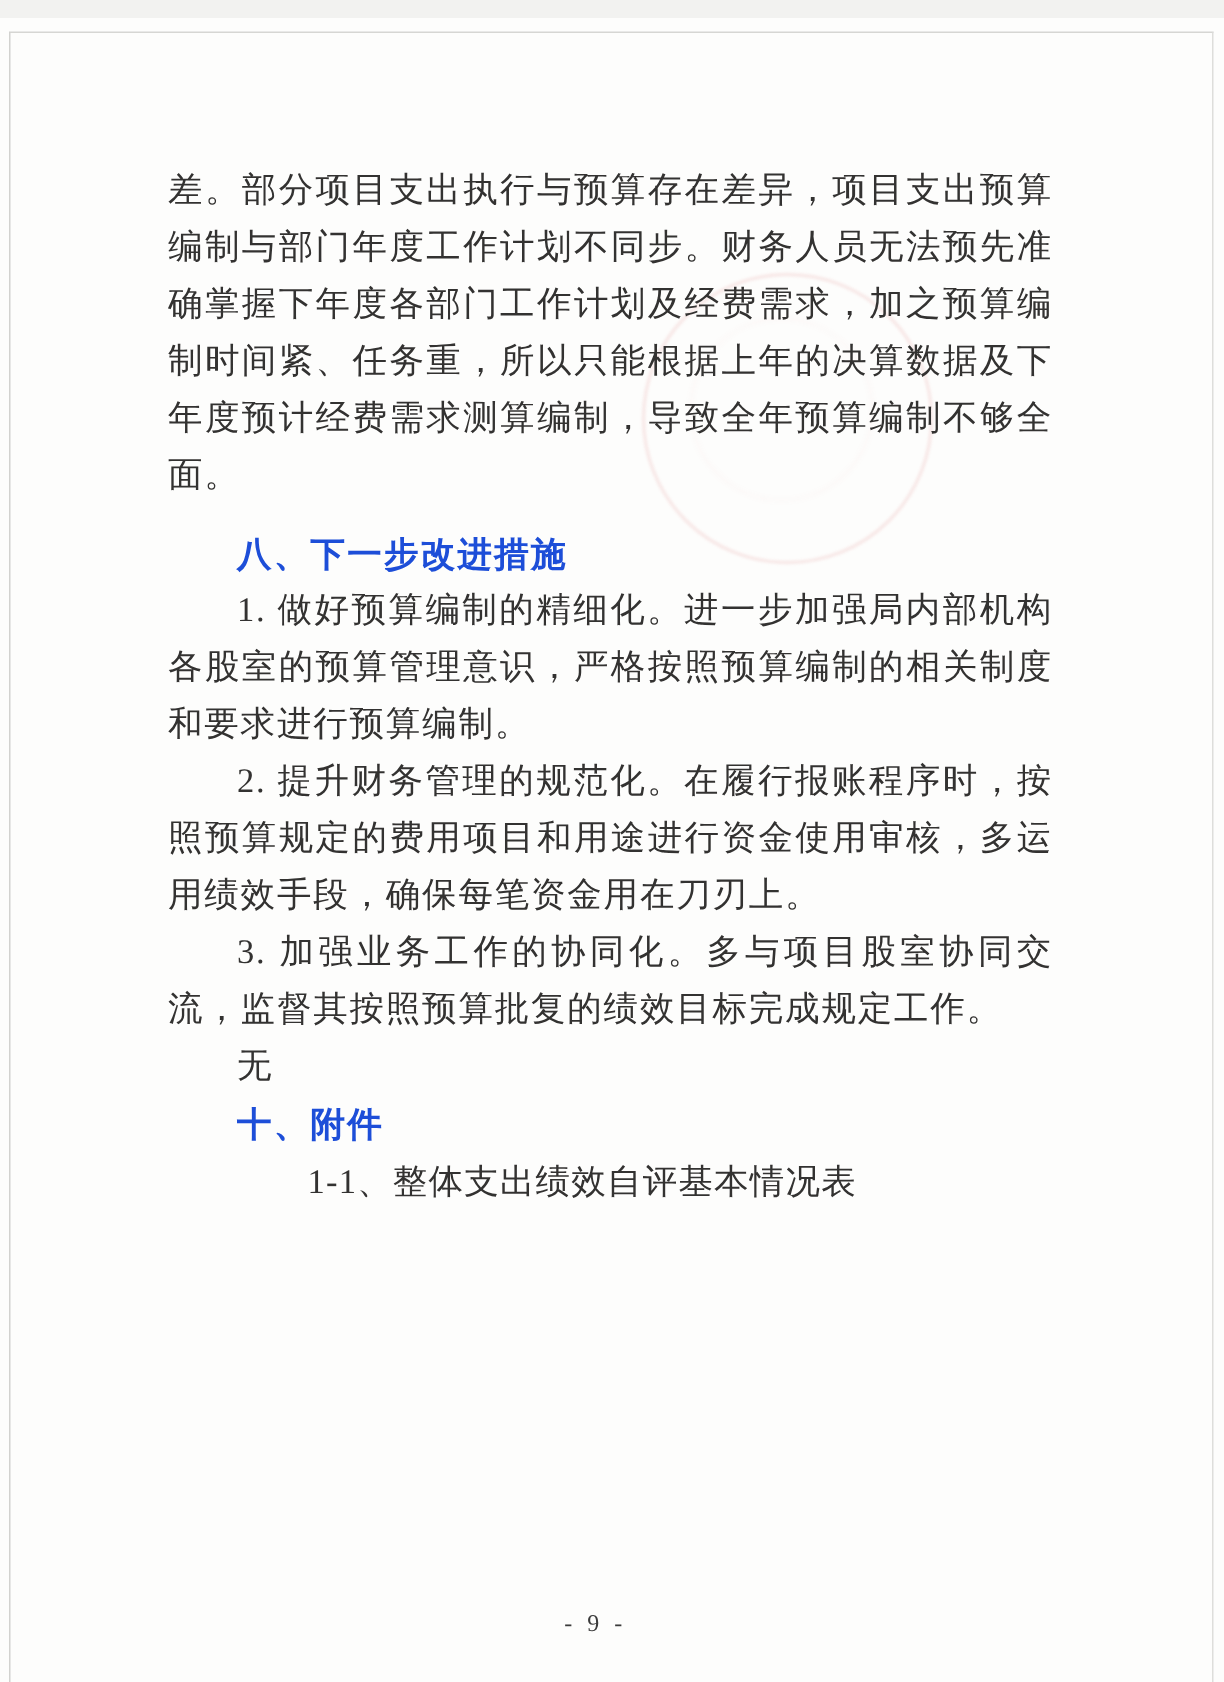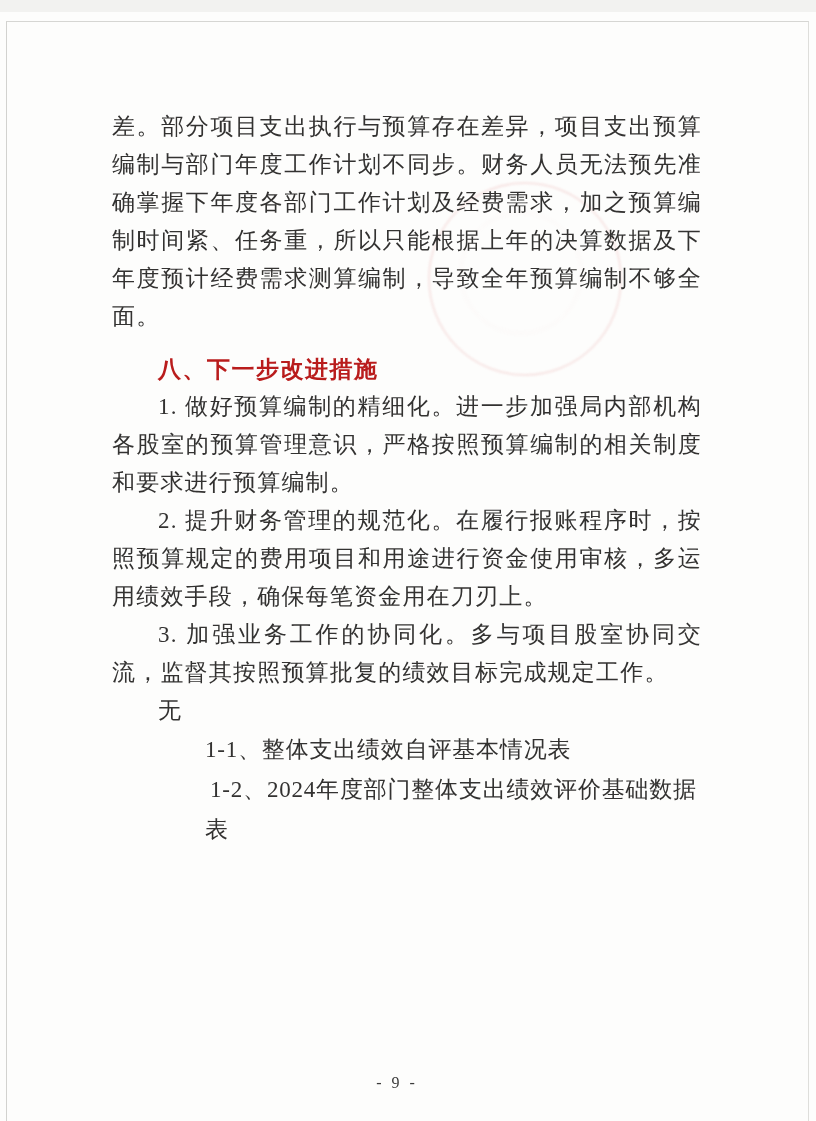--- a/index.html
+++ b/index.html
@@ -74,21 +74,21 @@
   .cont {
     text-indent: 0;
     margin-bottom: 14px !important;
   }
   .sec-heading {
     font-family: "Liberation Sans", "DejaVu Sans", sans-serif;
     font-weight: bold;
     font-size: 23px;
     line-height: 38px;
     letter-spacing: 1.5px;
-    color: #b91c1c;
+    color: #1d4ed8;
     text-indent: 2em;
     text-align: left;
   }
   .plain {
     text-indent: 2em;
     text-align: left;
   }
   .attachments {
     padding-left: 93px;
     text-align: center;
@@ -129,24 +129,24 @@
 
     <p class="para">1. 做好预算编制的精细化。进一步加强局内部机构各股室的预算管理意识，严格按照预算编制的相关制度和要求进行预算编制。</p>
 
     <p class="para">2. 提升财务管理的规范化。在履行报账程序时，按照预算规定的费用项目和用途进行资金使用审核，多运用绩效手段，确保每笔资金用在刀刃上。</p>
 
     <p class="para">3. 加强业务工作的协同化。多与项目股室协同交流，监督其按照预算批复的绩效目标完成规定工作。</p>
 
 
     <p class="plain">无</p>
 
+    <h2 class="sec-heading">十、附件</h2>
 
     <div class="attachments">
       <p class="attachment-item">1-1、整体支出绩效自评基本情况表</p>
-      <p class="attachment-item">1-2、2024年度部门整体支出绩效评价基础数据表</p>
     </div>
 
   </main>
 
   <footer class="footer">
     <span>- 9 -</span>
   </footer>
 
 </div>
 

